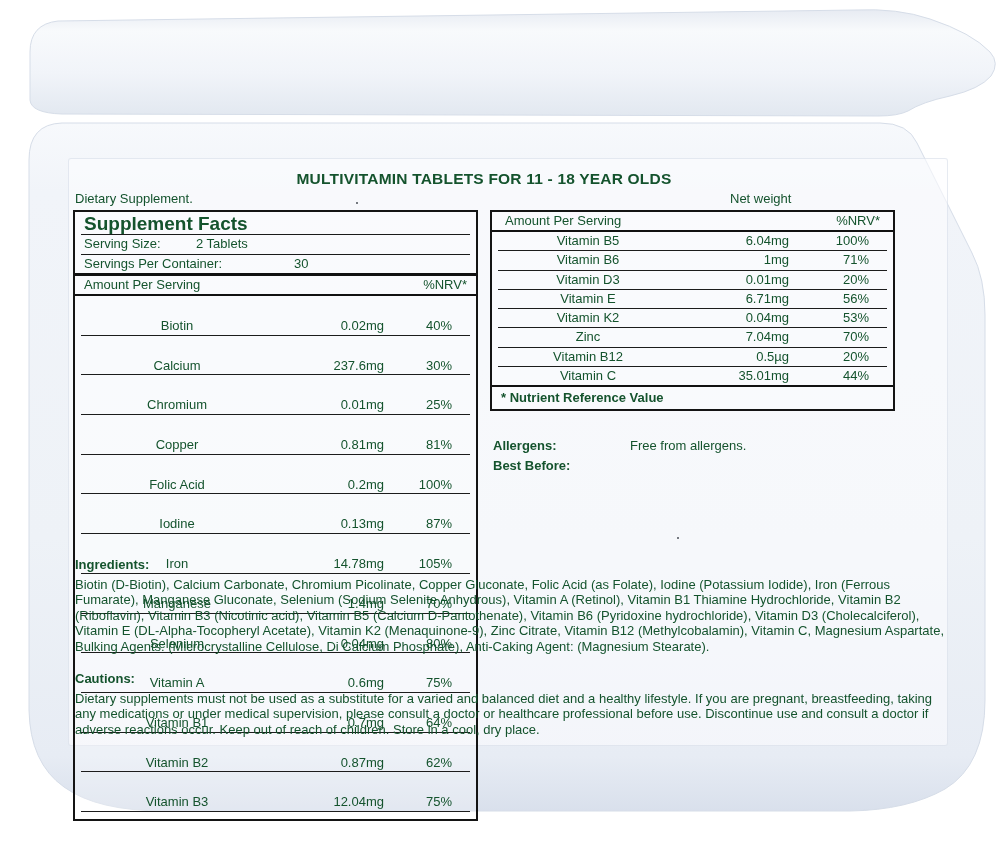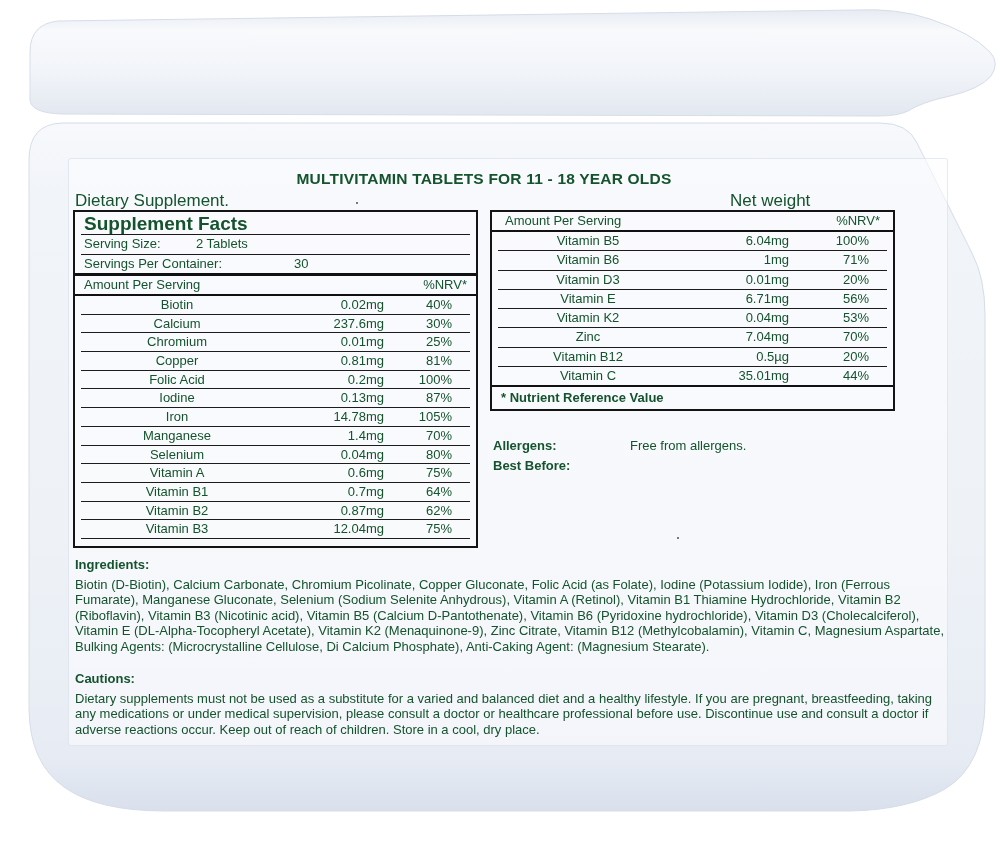--- a/index.html
+++ b/index.html
@@ -4,42 +4,42 @@
 <style>
   html,body{margin:0;padding:0;background:#ffffff;}
   .canvas{position:relative;width:1000px;height:850px;background:#ffffff;overflow:hidden;
           font-family:"Liberation Sans", sans-serif;color:#14532d;}
   .pouch-svg{position:absolute;left:0;top:0;}
   .label-area{position:absolute;left:68px;top:158px;width:878px;height:586px;
               background:rgba(253,254,255,0.55);border:1px solid rgba(195,205,220,0.40);
               border-radius:3px;}
   .title{position:absolute;left:73px;top:170px;width:822px;text-align:center;
          font-size:15.5px;font-weight:bold;letter-spacing:.2px;}
-  .meta{position:absolute;top:191px;font-size:17px;}
+  .meta{position:absolute;top:191px;font-size:13px;}
   .meta.left{left:75px;} .meta.right{left:730px;}
   .speck{position:absolute;width:2px;height:2px;border-radius:50%;background:#4a4f57;}
 
   
   .tbl{position:absolute;top:210px;width:405px;border:2px solid #141414;box-sizing:border-box;
        font-size:13px;background:rgba(255,255,255,0.25);}
   .tbl-left{left:73px;} .tbl-right{left:490px;}
   .sf-head{margin:0 6px;padding:2px 3px 0;line-height:20px;font-size:19px;font-weight:bold;
            border-bottom:1.2px solid #1a1a1a;}
   .kv{margin:0 6px;padding:0 3px;line-height:18.5px;height:18.5px;border-bottom:1.2px solid #1a1a1a;}
   .kv .k{display:inline-block;}
   .kv.k1 .k{width:112px;} .kv.k2 .k{width:210px;}
   .kv.k2{margin:0;padding:0 9px;border-bottom:3px solid #111;}
   .hdr{display:flex;justify-content:space-between;line-height:18px;height:18px;
        border-bottom:2px solid #111;}
   .tbl-left .hdr{padding:0 9px;} .tbl-right .hdr{padding:0 13px;}
   .rows{margin:0;}
   .tbl-left .rows{padding-bottom:7px;}
   .row{display:flex;align-items:center;margin:0 6px;padding:0 18px 0 9px;
        border-bottom:1.6px solid #1c1c1c;}
-  .tbl-left .row{height:17.7px;line-height:17.7px;}
+  .tbl-left .row{height:17.7px;line-height:17.7px;margin-top:21px;}
   .tbl-right .row{height:18.3px;line-height:18.3px;border-bottom-width:1.5px;}
   .tbl-right .rows .row:last-of-type{border-bottom:none;}
   .row .n{flex:1;text-align:center;}
   .row .a{width:120px;text-align:right;}
   .tbl-left .row .p{width:68px;text-align:right;}
   .tbl-right .row .p{width:80px;text-align:right;}
   .foot{border-top:2.5px solid #111;padding:2px 9px 3px;font-weight:bold;line-height:17px;}
 
   
   .usage{position:absolute;left:493px;top:436px;width:400px;font-size:13px;}

